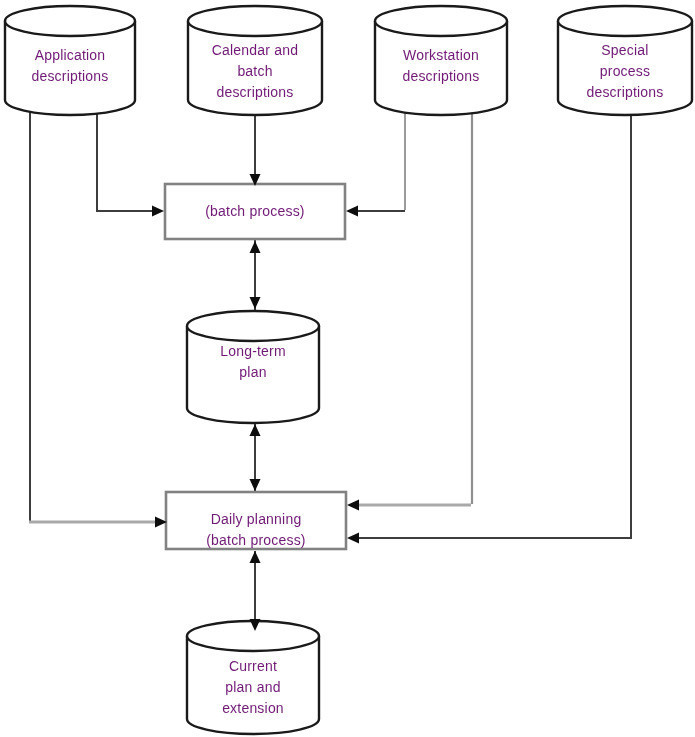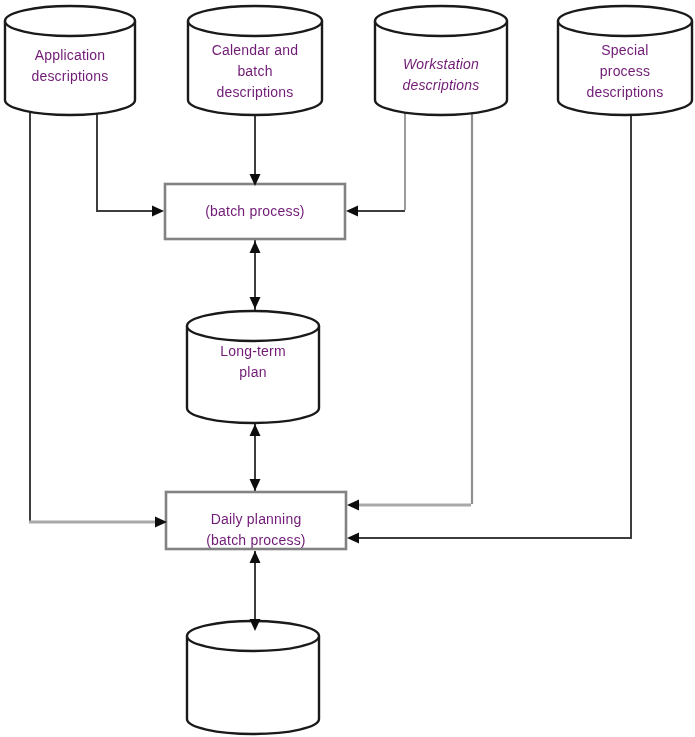--- a/index.html
+++ b/index.html
@@ -120,21 +120,21 @@
     <span>Application</span>
     <span>descriptions</span>
   </div>
 
   <div class="node-label" style="left:193px; top:30px; width:124px; height:82px;">
     <span>Calendar and</span>
     <span>batch</span>
     <span>descriptions</span>
   </div>
 
-  <div class="node-label" style="left:379px; top:45px; width:124px; height:60px;font-style:italic;">
+  <div class="node-label" style="left:379px; top:36px; width:124px; height:60px;">
     <span>Workstation</span>
     <span>descriptions</span>
   </div>
 
   <div class="node-label" style="left:563px; top:30px; width:124px; height:82px;text-align:right;">
     <span>Special</span>
     <span>process</span>
     <span>descriptions</span>
   </div>
 
@@ -145,14 +145,19 @@
   <div class="node-label" style="left:191px; top:336px; width:124px; height:52px;">
     <span>Long-term</span>
     <span>plan</span>
   </div>
 
   <div class="node-label" style="left:166px; top:492px; width:180px; height:75px;">
     <span>Daily planning</span>
     <span>(batch process)</span>
   </div>
 
+  <div class="node-label" style="left:191px; top:656px; width:124px; height:62px;">
+    <span>Current</span>
+    <span>plan and</span>
+    <span>extension</span>
+  </div>
 
 </div>
 
 </body></html>

